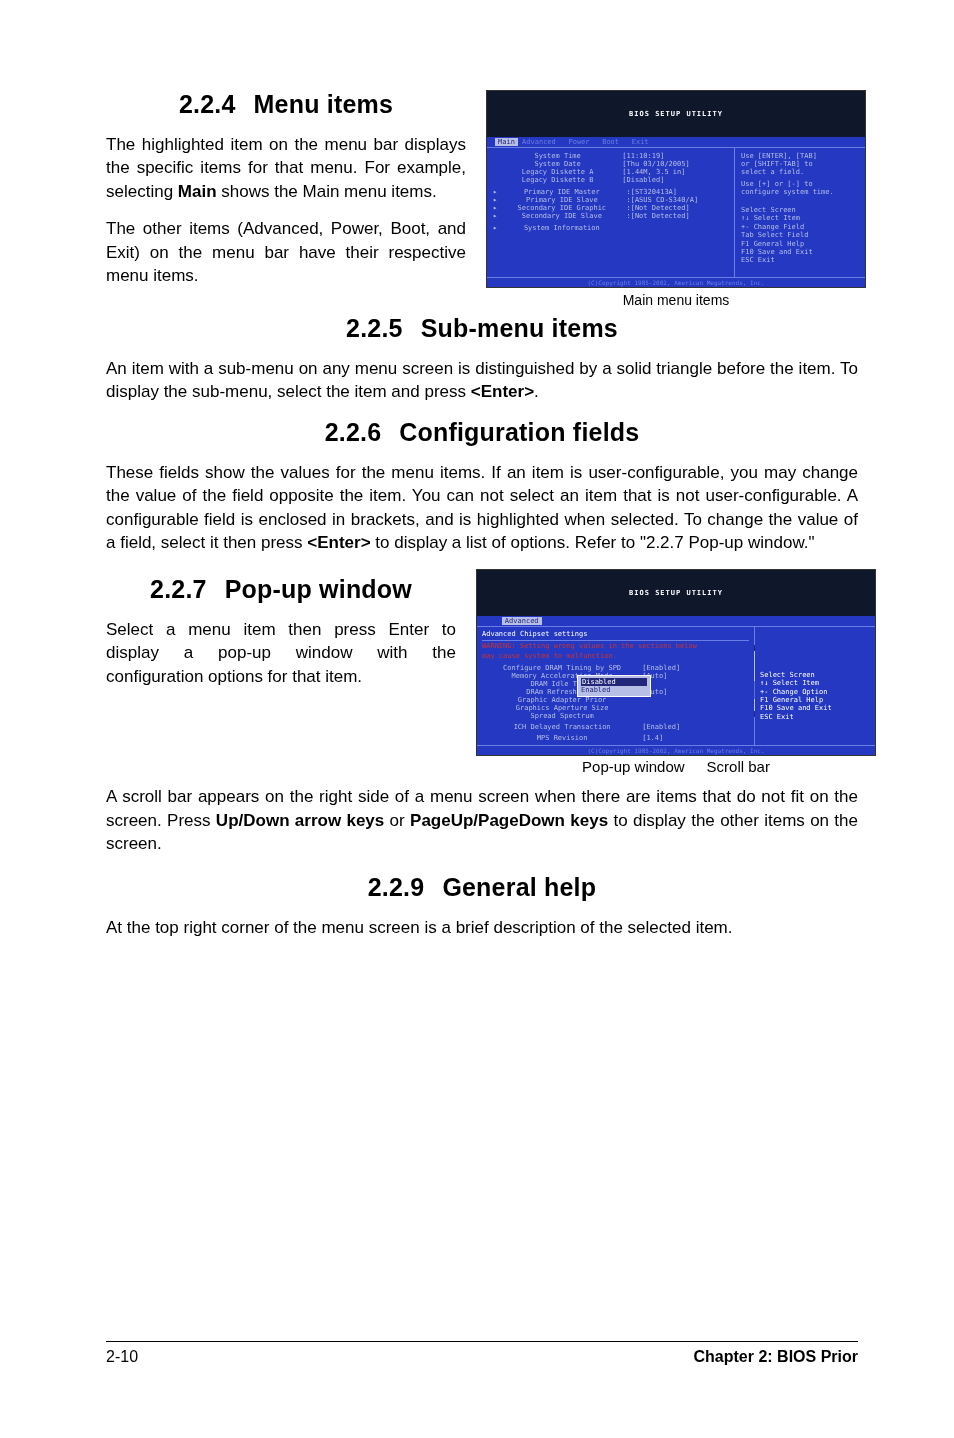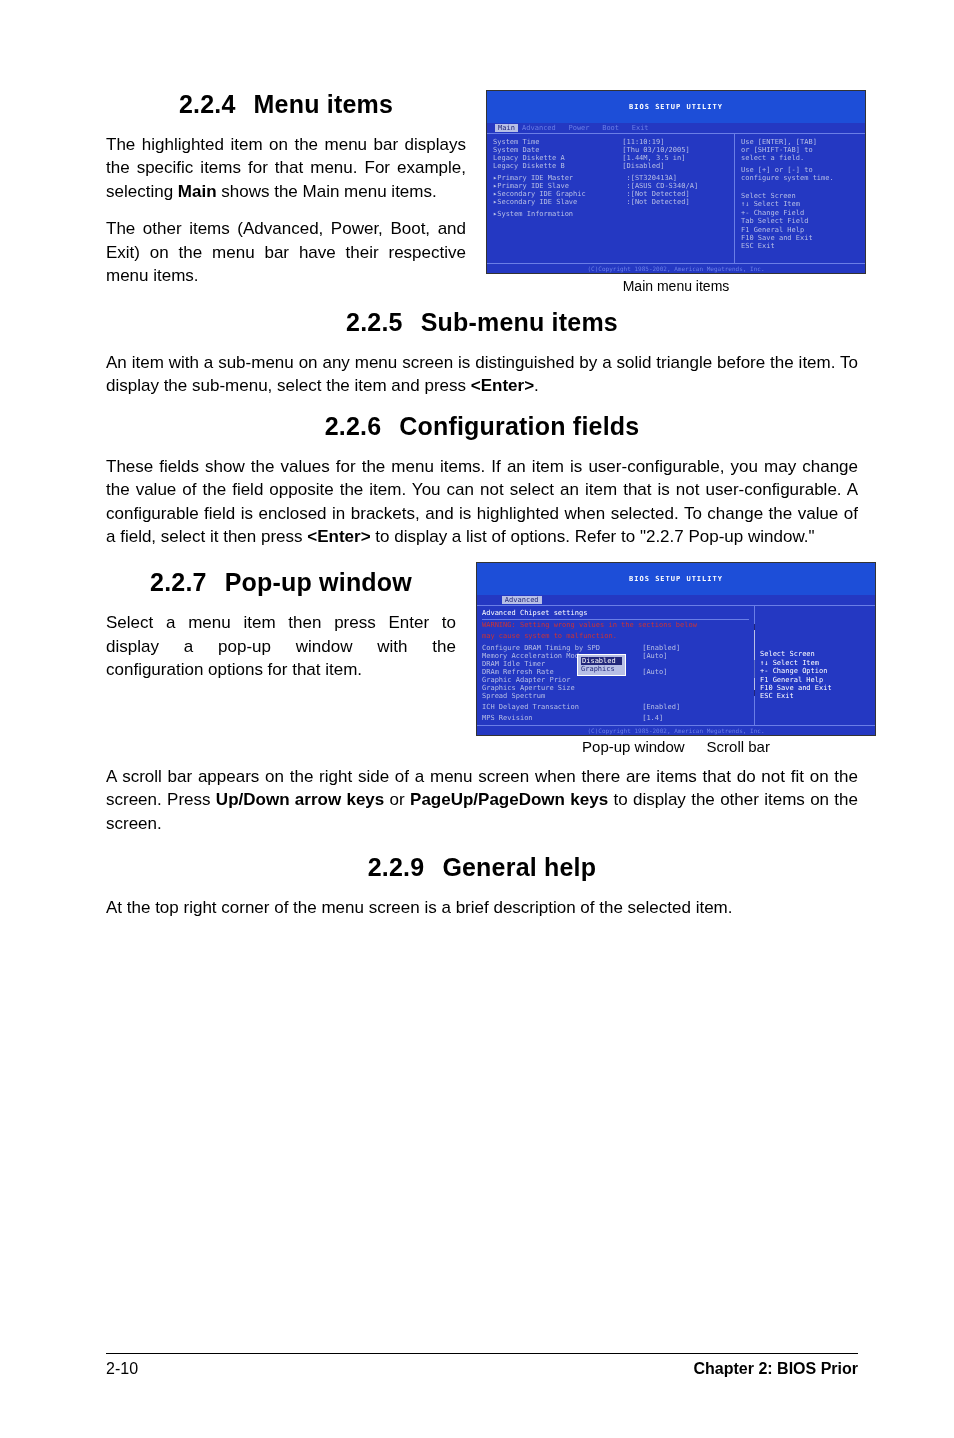--- a/index.html
+++ b/index.html
@@ -37,24 +37,24 @@
   }
   .bios-main {
     width: 380px;
     border: 1px solid #333;
     font-family: monospace;
     font-size: 7px;
     color: #fff;
     background: #2438c2;
   }
   .bios-title {
-    background: #1d4ed8;
+    background: #0f172a;
     color: #fff;
     text-align: center;
-    padding: 12px 0;
+    padding: 19px 0;
     letter-spacing: 1px;
     font-weight: bold;
   }
   .bios-tabs {
     background: #2438c2;
     padding: 1px 8px;
     color: #6a7ee6;
   }
   .bios-tabs .sel {
     background: #b7bfe6;
@@ -76,21 +76,21 @@
   }
   .bios-body .right-panel {
     width: 130px;
     background: #2438c2;
     padding: 4px 6px;
     border-top: 1px solid #6a7ee6;
     color: #b7bfe6;
     position: relative;
   }
   .field-row { display: flex; }
-  .field-row .k { flex: 0 0 55%; }
+  .field-row .k { flex: 0 0 55%; text-align: center; }
   .field-row .v { flex: 1; }
   .tri::before { content: "▸ "; color: #b7bfe6; }
   .bios-footer {
     background: #2438c2;
     text-align: center;
     color: #6a7ee6;
     padding: 1px 0;
     font-size: 6px;
     border-top: 1px solid #6a7ee6;
   }
@@ -124,21 +124,21 @@
     background: #2438c2;
     padding: 4px 5px;
     border-top: 1px solid #6a7ee6;
     position: relative;
   }
   .warning-row { color: #cc3333; margin-bottom: 3px; line-height: 1.1; }
   .popup {
     position: absolute;
     left: 100px;
     top: 48px;
-    width: 49px;
+    width: 74px;
     background: #b7bfe6;
     color: #22277a;
     font-size: 7px;
     padding: 2px 3px;
     border: 1px solid #fff;
   }
   .popup .sel { background: #22277a; color: #fff; padding: 0 1px; display: inline-block; width: 100%; }
   .scrollbar {
     position: absolute;
     right: -6px;
@@ -154,21 +154,21 @@
   .caption-row {
     display: flex;
     font-size: 15px;
     justify-content: center;
     gap: 22px;
     margin-top: 2px;
   }
   .caption-row span { white-space: nowrap; }
   .footer {
     position: absolute;
-    bottom: 60px;
+    bottom: 72px;
     left: 106px;
     right: 96px;
     border-top: 1px solid #000;
     padding-top: 6px;
     font-size: 16px;
     display: flex;
     justify-content: space-between;
   }
   .footer .right { font-weight: bold; }
 </style>
@@ -321,21 +321,21 @@
               <span class="k" style="flex:0 0 60%">ICH Delayed Transaction</span>
               <span class="v">[Enabled]</span>
             </div>
           <div style="height:3px"></div>
           <div class="field-row">
               <span class="k" style="flex:0 0 60%">MPS Revision</span>
               <span class="v">[1.4]</span>
             </div>
           <div class="popup">
             <div class="sel">Disabled</div>
-            <div>Graphics</div>
+            <div>Enabled</div>
           </div>
           <div class="scrollbar">
             <div class="thumb-t"></div>
             <div class="track"></div>
             <div class="thumb-m"></div>
             <div class="thumb-b"></div>
           </div>
         </div>
         <div class="adv-right">
           <div class="help-keys" style="margin-top:40px">

